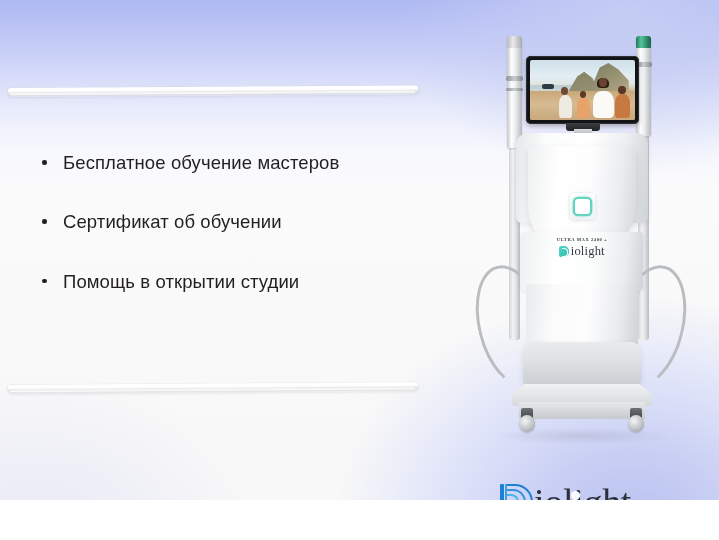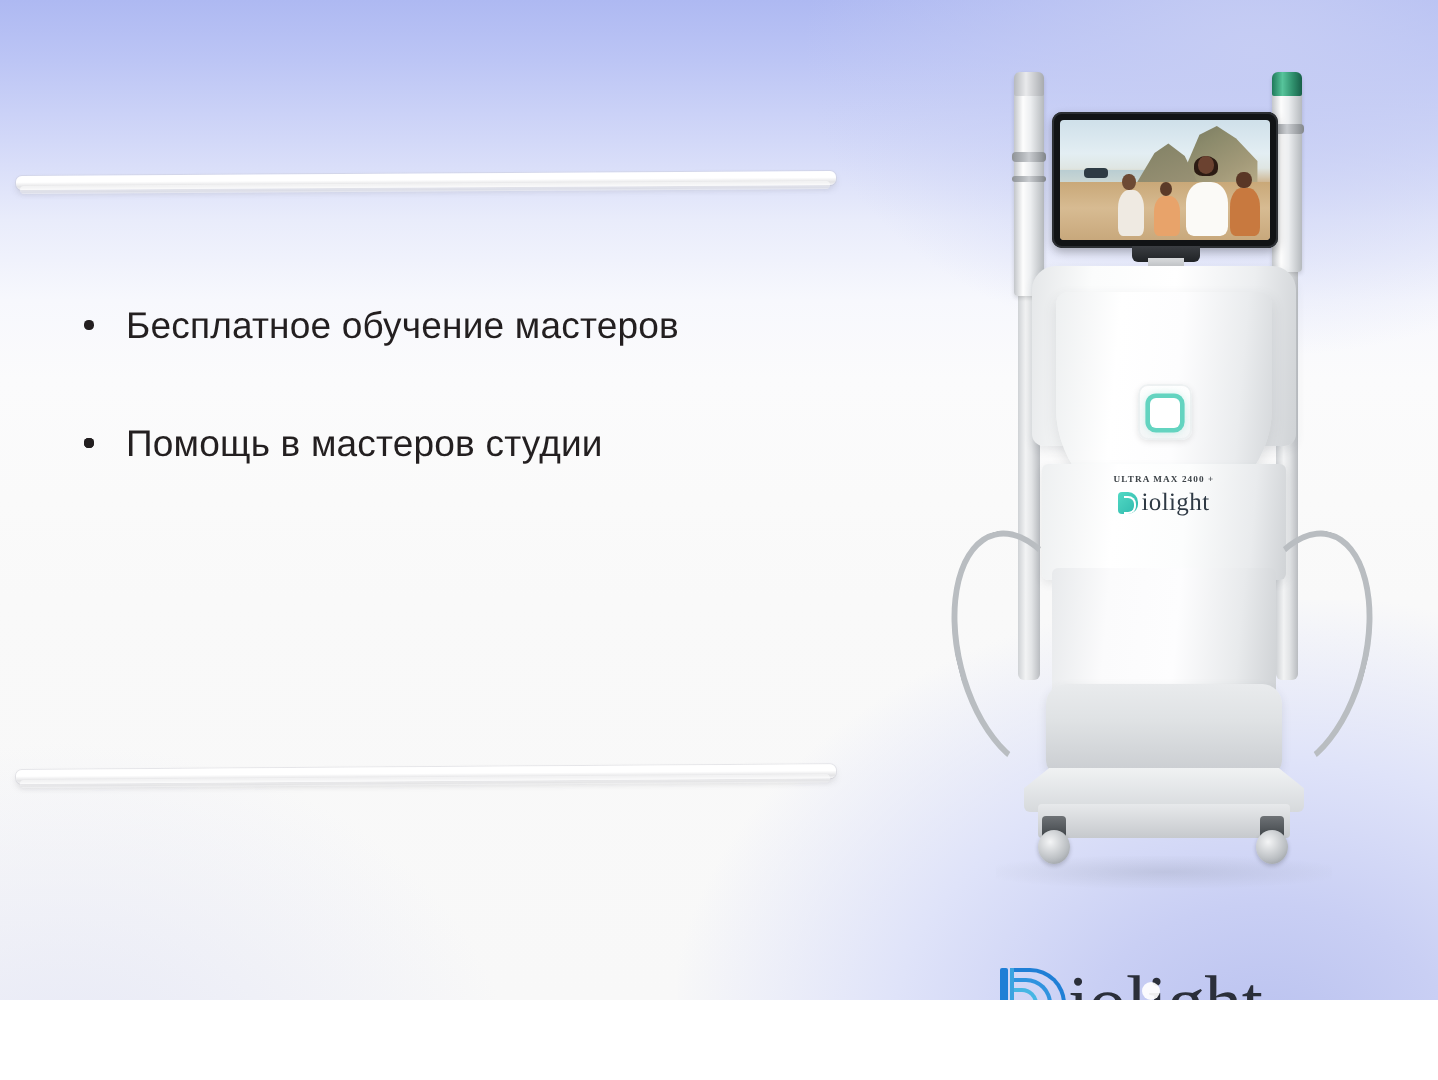--- a/index.html
+++ b/index.html
@@ -271,24 +271,25 @@
   <div class="bar bar-bot"></div>
   <div class="bar bar-bot2"></div>
 
   <ul class="bullets">
     <li>
       <span class="dot"></span>
       <span>Бесплатное обучение мастеров</span>
     </li>
     <li>
       <span class="dot"></span>
+      <span>Сертификат об обучении</span>
     </li>
     <li>
       <span class="dot"></span>
-      <span>Помощь в мастеров студии</span>
+      <span>Помощь в открытии студии</span>
     </li>
   </ul>
 
   <div class="machine">
 
     <div class="arm arm-l"></div>
     <div class="arm arm-r"></div>
 
     <div class="hp hp-l">
       <div class="hp-cap cap-gray"></div>

